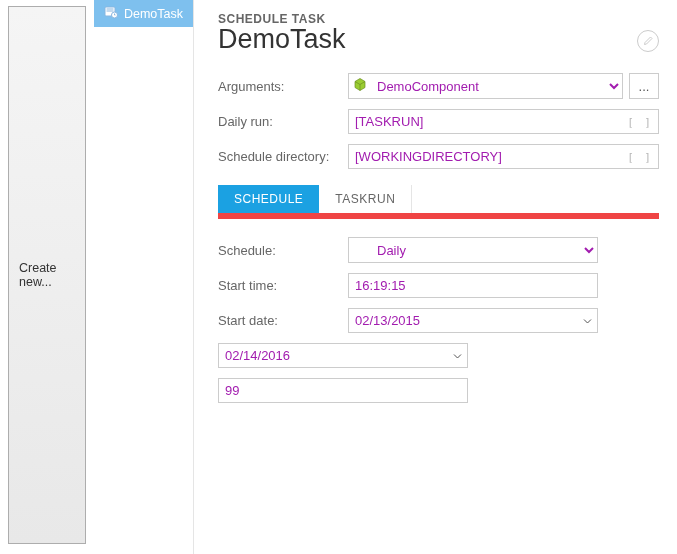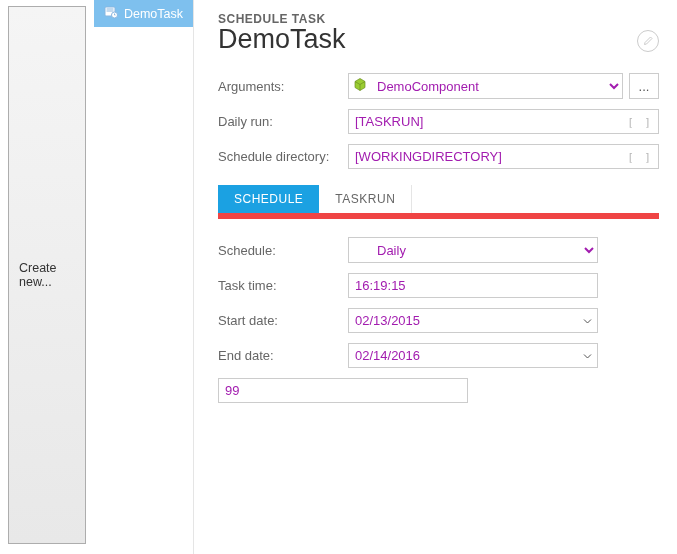--- a/index.html
+++ b/index.html
@@ -257,42 +257,41 @@
     <div class="form-row narrow">
       <div class="form-label">Schedule:</div>
       <div class="form-control-wrap">
         <select class="select plain">
           <option>Daily</option>
         </select>
       </div>
     </div>
 
     <div class="form-row narrow">
-      <div class="form-label">Task time:</div>
+      <div class="form-label">Start time:</div>
       <div class="form-control-wrap">
         <input class="input" value="16:19:15" style="">
       </div>
     </div>
 
     <div class="form-row narrow">
       <div class="form-label">Start date:</div>
       <div class="form-control-wrap">
         <div class="date-wrap">
           <input class="input" value="02/13/2015" style="">
           <span class="chev">
             <svg width="9" height="6" viewBox="0 0 9 6">
                 <path d="M1 1 L4.5 4.5 L8 1" stroke="#555" stroke-width="1" fill="none"></path>
               </svg>
           </span>
         </div>
       </div>
     </div>
 
     <div class="form-row narrow">
-      <div class="form-label">End date:</div>
       <div class="form-control-wrap">
         <div class="date-wrap">
           <input class="input" value="02/14/2016" style="">
           <span class="chev">
             <svg width="9" height="6" viewBox="0 0 9 6">
                 <path d="M1 1 L4.5 4.5 L8 1" stroke="#555" stroke-width="1" fill="none"></path>
               </svg>
           </span>
         </div>
       </div>

